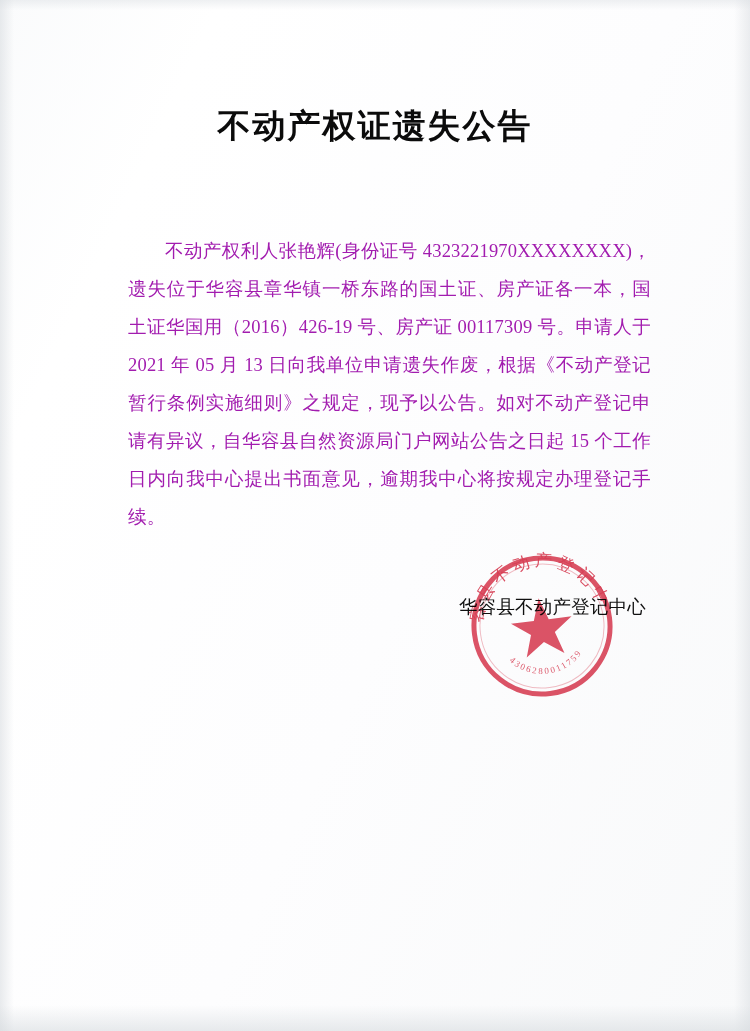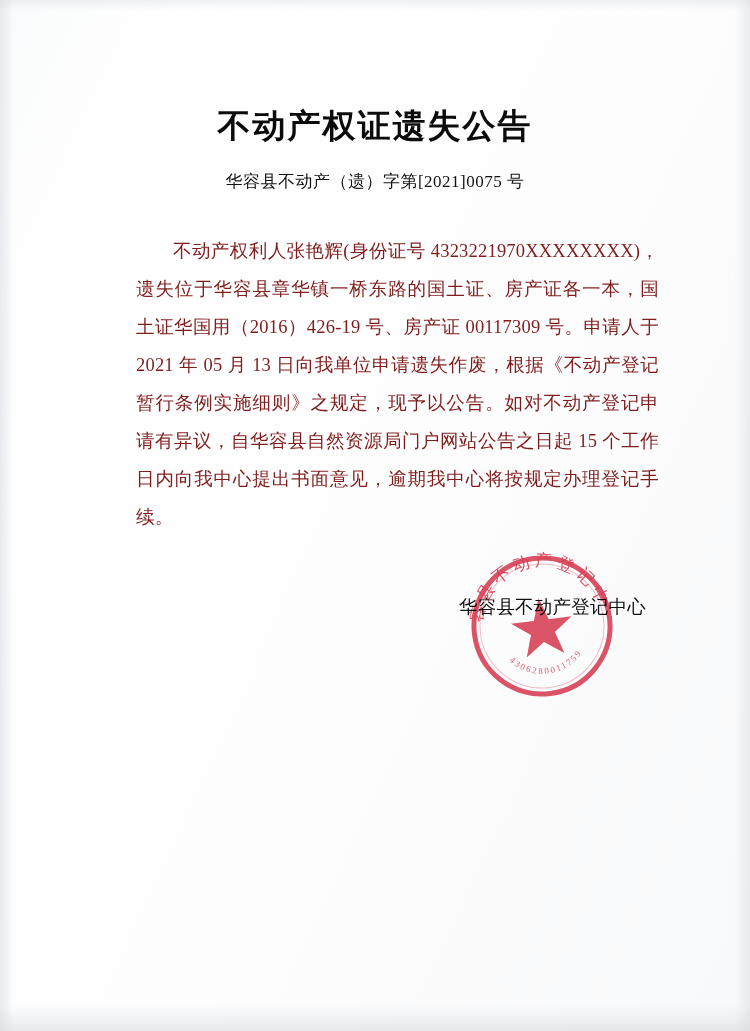--- a/index.html
+++ b/index.html
@@ -73,28 +73,28 @@
     right: 0;
     top: 170px;
     text-align: center;
     font-size: 17px;
     letter-spacing: 0.5px;
     color: #121212;
   }
 
   .body-text {
     position: absolute;
-    left: 136px;
+    left: 128px;
     top: 232px;
     width: 523px;
     font-size: 18.5px;
     line-height: 38px;
     text-align: justify;
     text-justify: inter-character;
-    color: #7f1d1d;
+    color: #a21caf;
     letter-spacing: 0.2px;
   }
   .body-text p {
     margin: 0;
     text-indent: 2em;
     text-align: justify;
     text-justify: inter-character;
   }
 
   .signature {
@@ -137,21 +137,20 @@
 </style>
 </head>
 <body>
 
 <div class="paper"></div>
 
 <div class="doc">
 
   <div class="title">不动产权证遗失公告</div>
 
-  <div class="docnum">华容县不动产（遗）字第[2021]0075 号</div>
 
   <div class="body-text">
     <p>不动产权利人张艳辉(身份证号 4323221970XXXXXXXX)，遗失位于华容县章华镇一桥东路的国土证、房产证各一本，国土证华国用（2016）426-19 号、房产证 00117309 号。申请人于 2021 年 05 月 13 日向我单位申请遗失作废，根据《不动产登记暂行条例实施细则》之规定，现予以公告。如对不动产登记申请有异议，自华容县自然资源局门户网站公告之日起 15 个工作日内向我中心提出书面意见，逾期我中心将按规定办理登记手续。</p>
   </div>
 
   <div class="signature">
     <span class="sig-line">华容县不动产登记中心</span>
   </div>
 
   <div class="seal">

